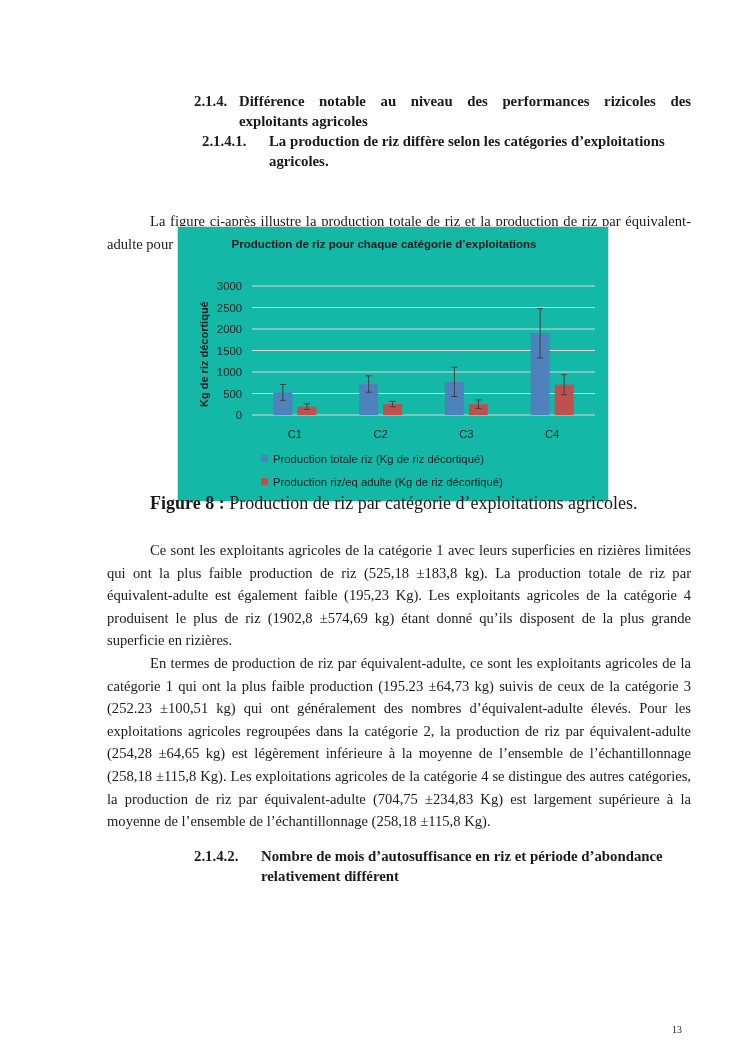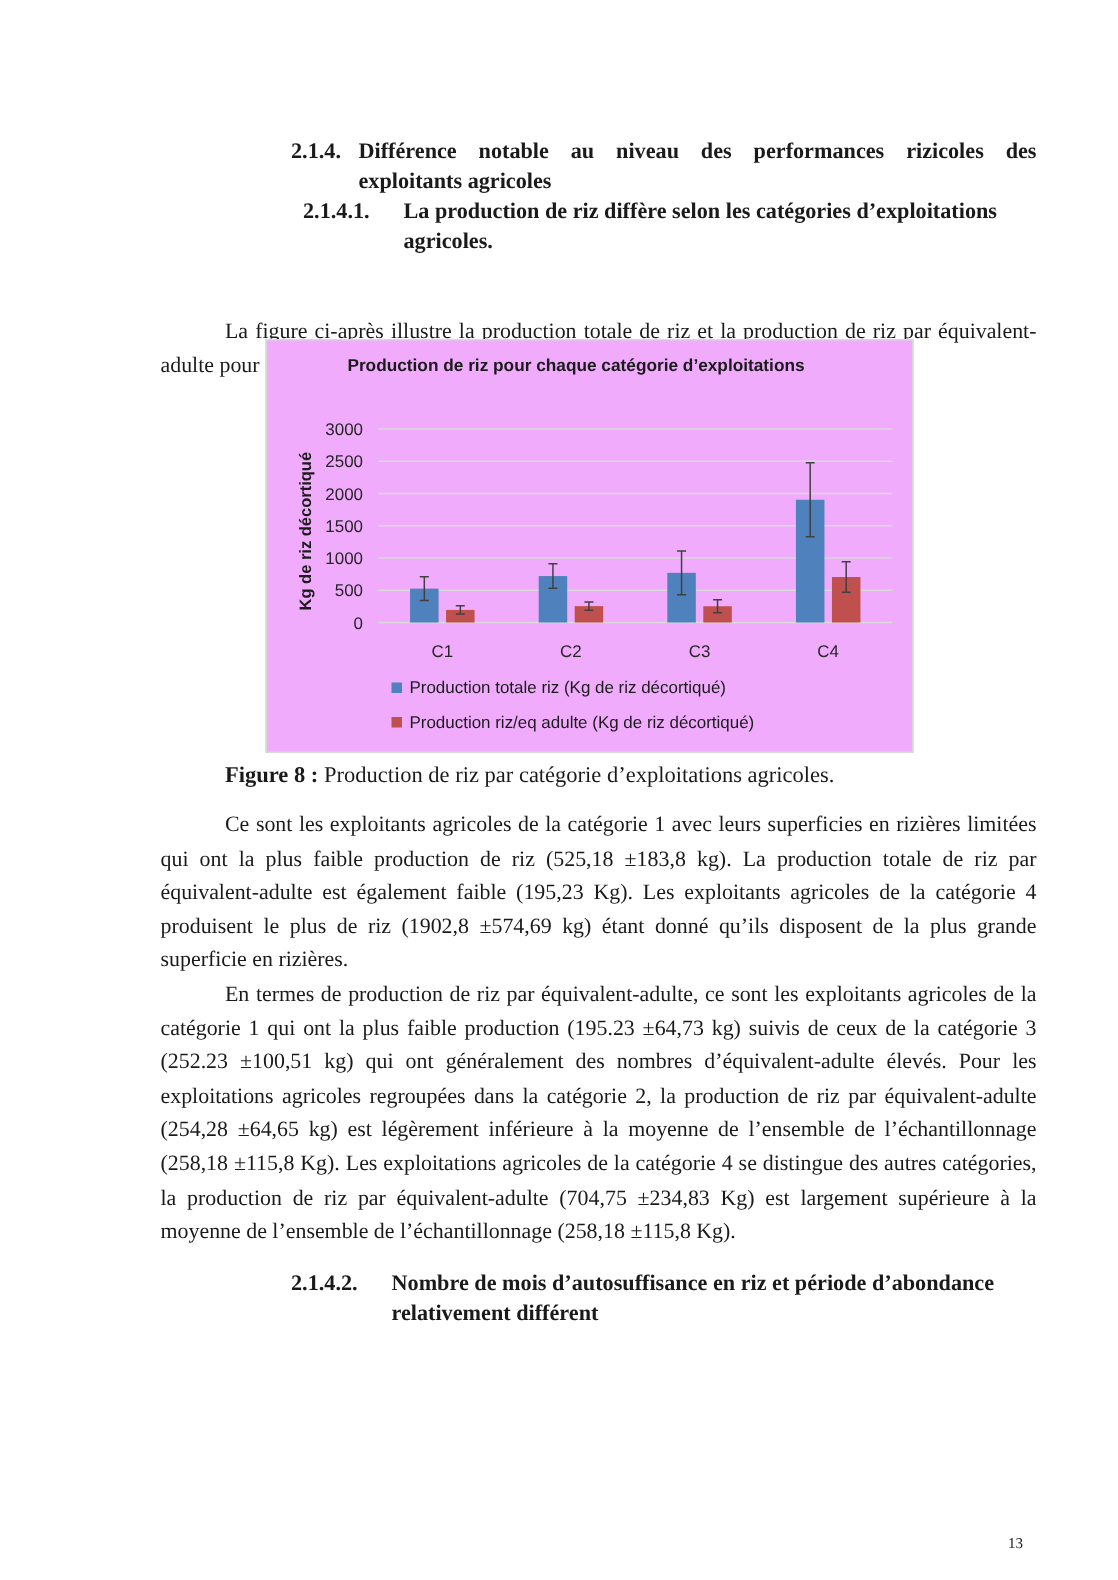--- a/index.html
+++ b/index.html
@@ -7,27 +7,27 @@
     width: 745px; height: 1053px; position: relative; overflow: hidden;
     font-family: "Liberation Serif", "DejaVu Serif", serif;
     color: #1a1a1a;
   }
   .page { position: absolute; left: 0; top: 0; width: 745px; height: 1053px; }
   .txt { position: absolute; left: 107px; width: 584px; font-size: 14.6px; line-height: 22.6px; text-align: justify; }
   .indent { text-indent: 43px; }
   .h3 { position: absolute; font-weight: bold; font-size: 14.8px; line-height: 20px; }
   .h3 .num { position: absolute; left: 0; top: 0; }
   .h3 .ttl { position: absolute; text-align: justify; }
-  .caption { position: absolute; left: 150px; top: 507px; font-size: 15px; line-height: 20px; }
+  .caption { position: absolute; left: 150px; top: 493px; font-size: 18px; line-height: 20px; }
   .caption b { font-weight: bold; }
   .pagenum { position: absolute; left: 672px; top: 1024px; font-size: 10px; }
 
   .chart-box {
     position: absolute; left: 177px; top: 226px; width: 430px; height: 274px;
-    border: 1px solid #d9d9d9; background: #f0abfc;
+    border: 1px solid #d9d9d9; background: #14b8a6;
     font-family: "Liberation Sans", "DejaVu Sans", sans-serif;
   }
   .chart-title {
     position: absolute; left: 0; top: 9px; width: 376px; padding-left: 18px;
     text-align: center; font-weight: bold; font-size: 11.5px; line-height: 17px; color: #1a1a1a;
   }
   .ylabel {
     position: absolute; left: 14px; top: 350px; transform-origin: 0 0;
     transform: rotate(-90deg); font-weight: bold; font-size: 11px; color: #1a1a1a;
     white-space: nowrap;

